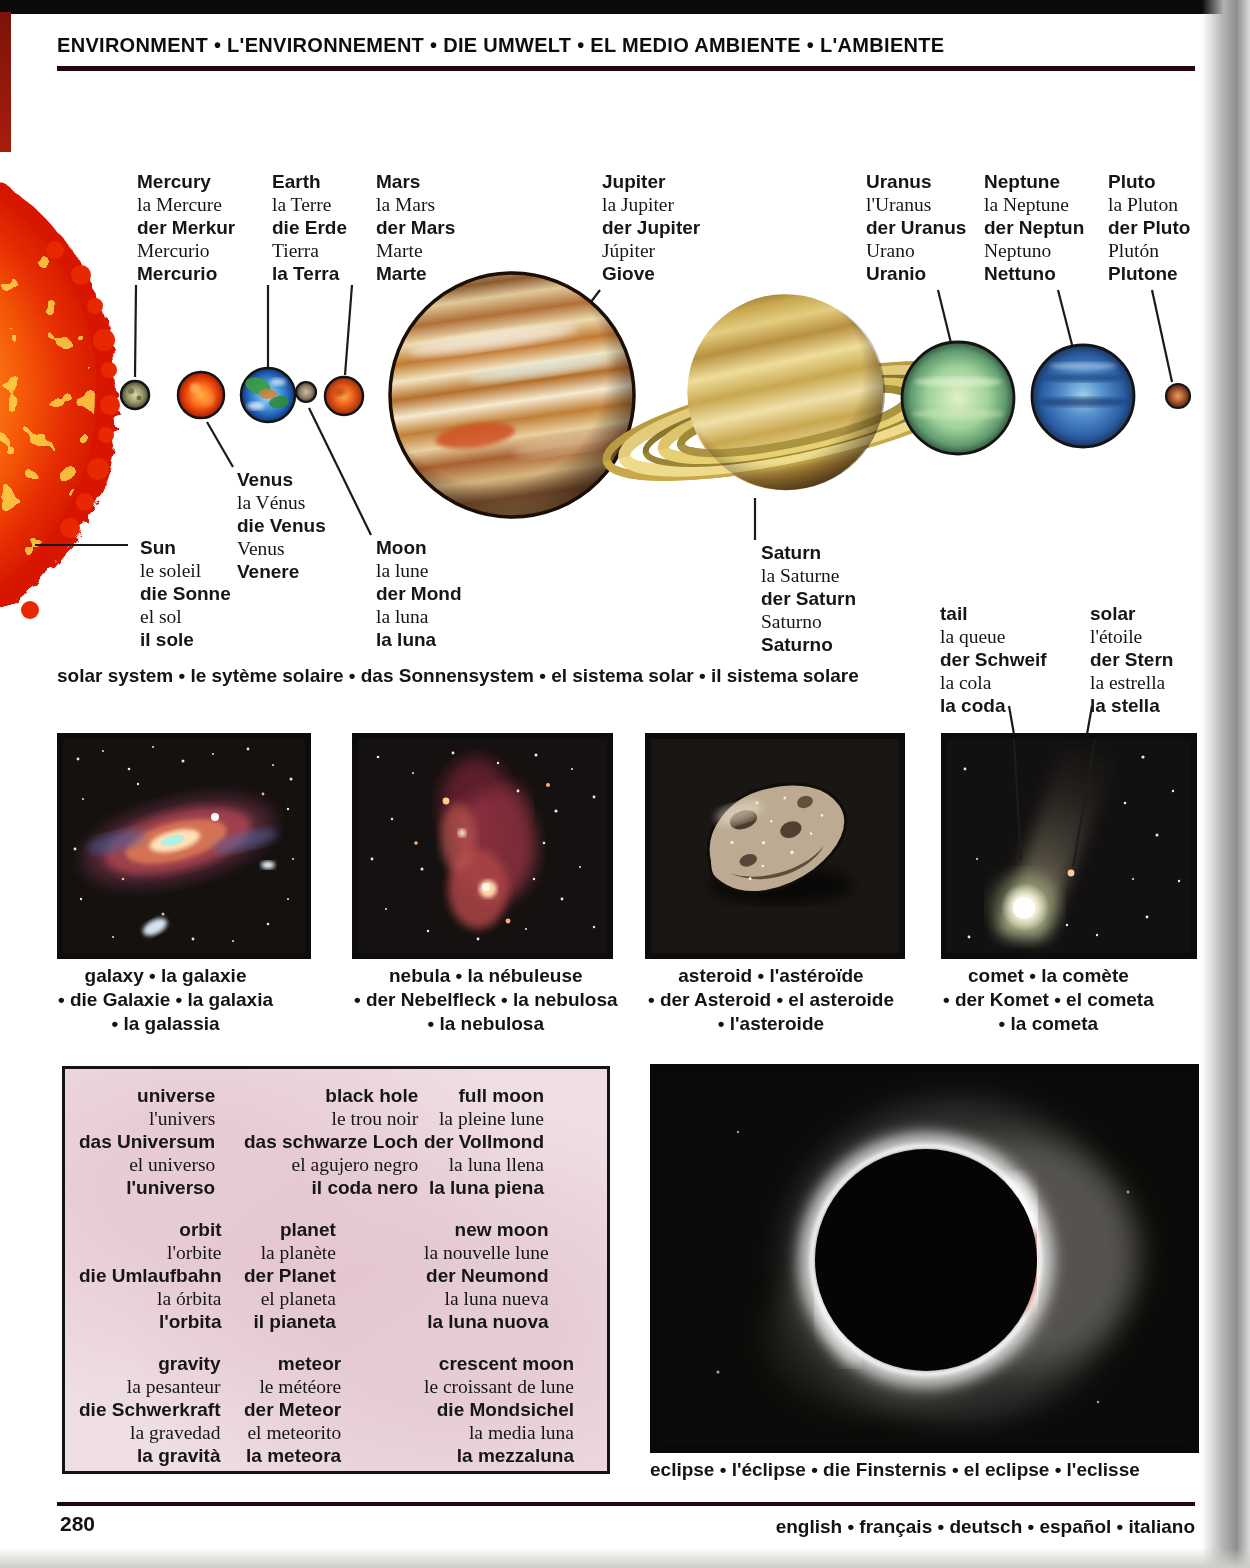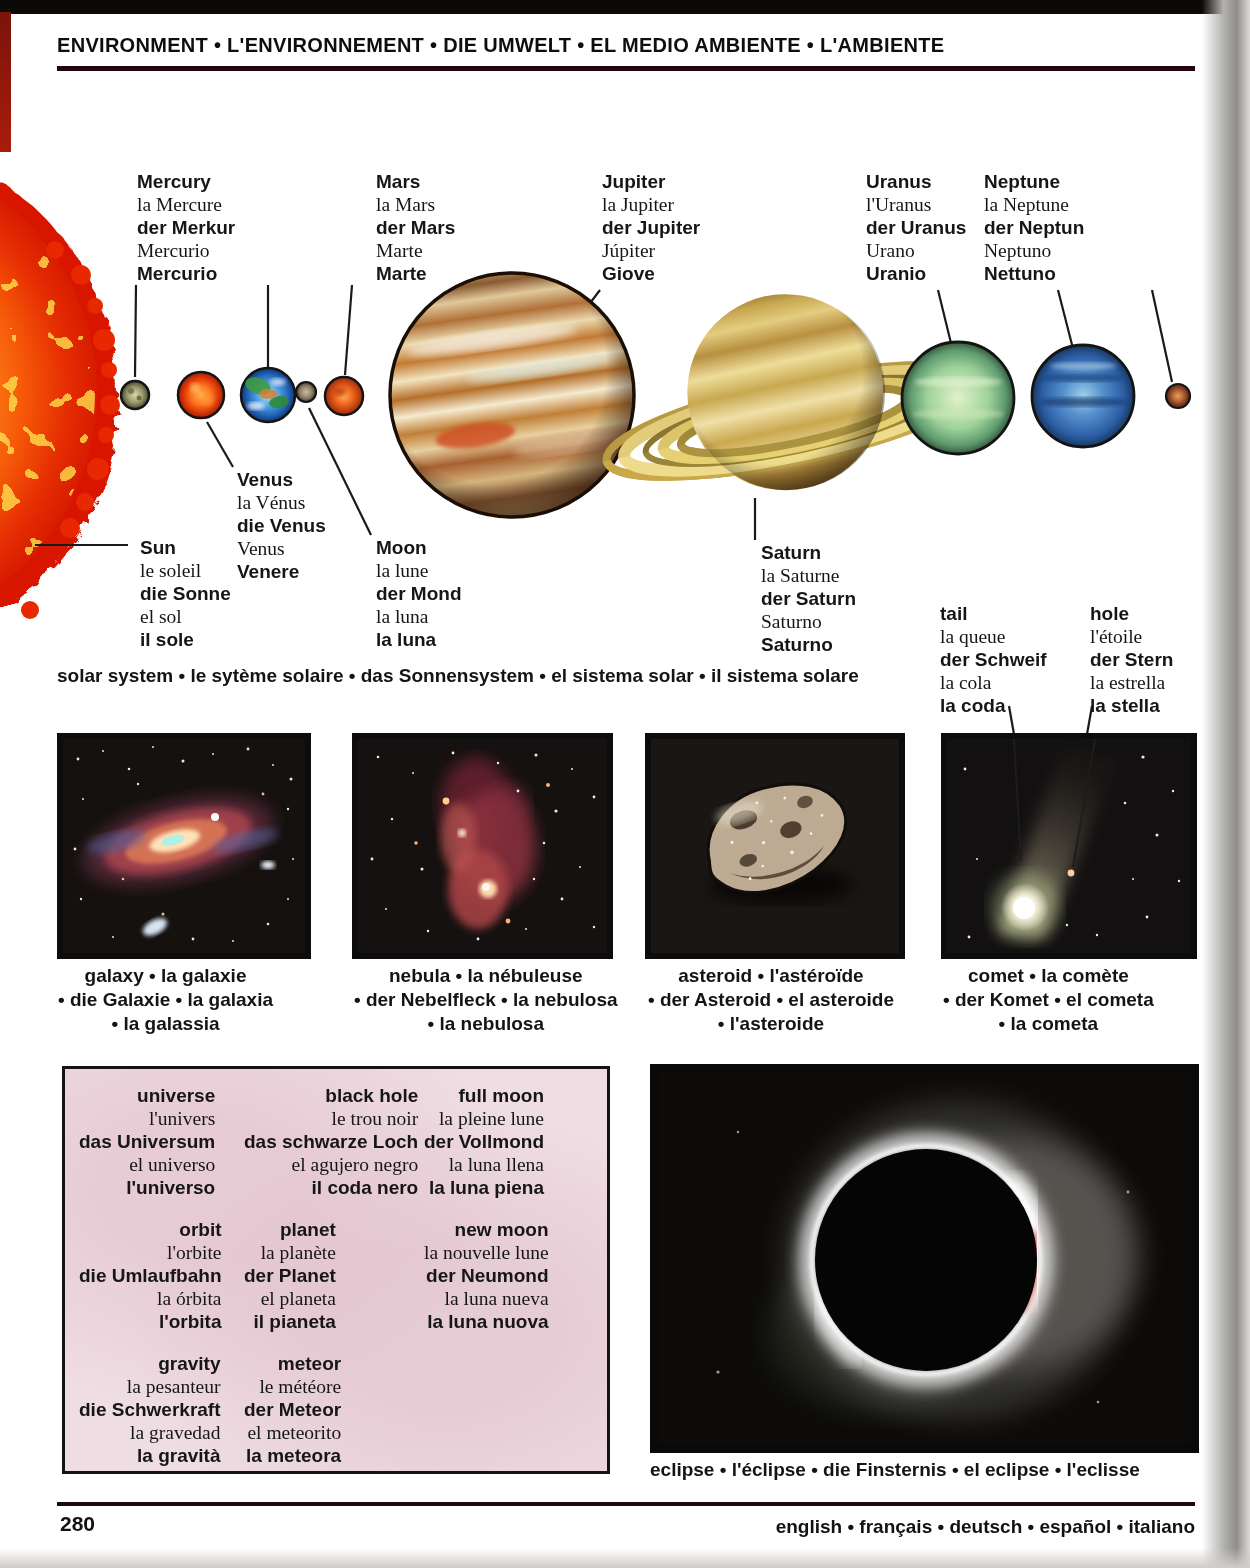--- a/index.html
+++ b/index.html
@@ -295,20 +295,27 @@
     <circle cx="1178" cy="266" r="12" fill="url(#pluG)" stroke="#141414" stroke-width="2.2"></circle>
   </svg>
 
   <div class="plabel" style="left:137px;top:170px">
     <div class="ln s">Mercury</div>
     <div class="ln f">la Mercure</div>
     <div class="ln s">der Merkur</div>
     <div class="ln f">Mercurio</div>
     <div class="ln s">Mercurio</div>
   </div>
+  <div class="plabel" style="left:272px;top:170px">
+    <div class="ln s">Earth</div>
+    <div class="ln f">la Terre</div>
+    <div class="ln s">die Erde</div>
+    <div class="ln f">Tierra</div>
+    <div class="ln s">la Terra</div>
+  </div>
   <div class="plabel" style="left:376px;top:170px">
     <div class="ln s">Mars</div>
     <div class="ln f">la Mars</div>
     <div class="ln s">der Mars</div>
     <div class="ln f">Marte</div>
     <div class="ln s">Marte</div>
   </div>
   <div class="plabel" style="left:602px;top:170px">
     <div class="ln s">Jupiter</div>
     <div class="ln f">la Jupiter</div>
@@ -323,20 +330,27 @@
     <div class="ln f">Urano</div>
     <div class="ln s">Uranio</div>
   </div>
   <div class="plabel" style="left:984px;top:170px">
     <div class="ln s">Neptune</div>
     <div class="ln f">la Neptune</div>
     <div class="ln s">der Neptun</div>
     <div class="ln f">Neptuno</div>
     <div class="ln s">Nettuno</div>
   </div>
+  <div class="plabel" style="left:1108px;top:170px">
+    <div class="ln s">Pluto</div>
+    <div class="ln f">la Pluton</div>
+    <div class="ln s">der Pluto</div>
+    <div class="ln f">Plutón</div>
+    <div class="ln s">Plutone</div>
+  </div>
 
   <div class="plabel" style="left:237px;top:468px">
     <div class="ln s">Venus</div>
     <div class="ln f">la Vénus</div>
     <div class="ln s">die Venus</div>
     <div class="ln f">Venus</div>
     <div class="ln s">Venere</div>
   </div>
   <div class="plabel" style="left:140px;top:536px">
     <div class="ln s">Sun</div>
@@ -360,21 +374,21 @@
     <div class="ln s">Saturno</div>
   </div>
   <div class="plabel" style="left:940px;top:602px">
     <div class="ln s">tail</div>
     <div class="ln f">la queue</div>
     <div class="ln s">der Schweif</div>
     <div class="ln f">la cola</div>
     <div class="ln s">la coda</div>
   </div>
   <div class="plabel" style="left:1090px;top:602px">
-    <div class="ln s">hole</div>
+    <div class="ln s">solar</div>
     <div class="ln f">l'étoile</div>
     <div class="ln s">der Stern</div>
     <div class="ln f">la estrella</div>
     <div class="ln s">la stella</div>
   </div>
 
   <svg class="abs" style="left:930px;top:698px" width="280" height="44" viewBox="0 0 280 44">
     <line x1="79" y1="8" x2="85" y2="42" stroke="#1a1a1a" stroke-width="2.2"></line>
     <line x1="162" y1="8" x2="156" y2="42" stroke="#1a1a1a" stroke-width="2.2"></line>
   </svg>
@@ -610,20 +624,27 @@
         <div class="ln f">la gravedad</div>
         <div class="ln s">la gravità</div>
       </div>
       <div class="plabel" style="position:static">
         <div class="ln s">meteor</div>
         <div class="ln f">le météore</div>
         <div class="ln s">der Meteor</div>
         <div class="ln f">el meteorito</div>
         <div class="ln s">la meteora</div>
       </div>
+      <div class="plabel" style="position:static">
+        <div class="ln s">crescent moon</div>
+        <div class="ln f">le croissant de lune</div>
+        <div class="ln s">die Mondsichel</div>
+        <div class="ln f">la media luna</div>
+        <div class="ln s">la mezzaluna</div>
+      </div>
     </div>
   </div>
 
   <div class="bigphoto" style="left:650px;top:1064px;width:533px;height:373px">
     <svg width="533" height="373" viewBox="0 0 533 373">
       <rect width="533" height="373" fill="#0c0b09"></rect>
       <ellipse cx="300" cy="188" rx="175" ry="160" fill="#ffffff" opacity=".14" filter="url(#b14)"></ellipse>
       <ellipse cx="352" cy="182" rx="130" ry="115" fill="#efe8da" opacity=".2" filter="url(#b14)"></ellipse>
       <ellipse cx="220" cy="260" rx="110" ry="80" fill="#c8d4b4" opacity=".1" filter="url(#b14)"></ellipse>
       <circle cx="268" cy="188" r="118" fill="none" stroke="#ffffff" stroke-width="16" opacity=".9" filter="url(#b8)"></circle>

